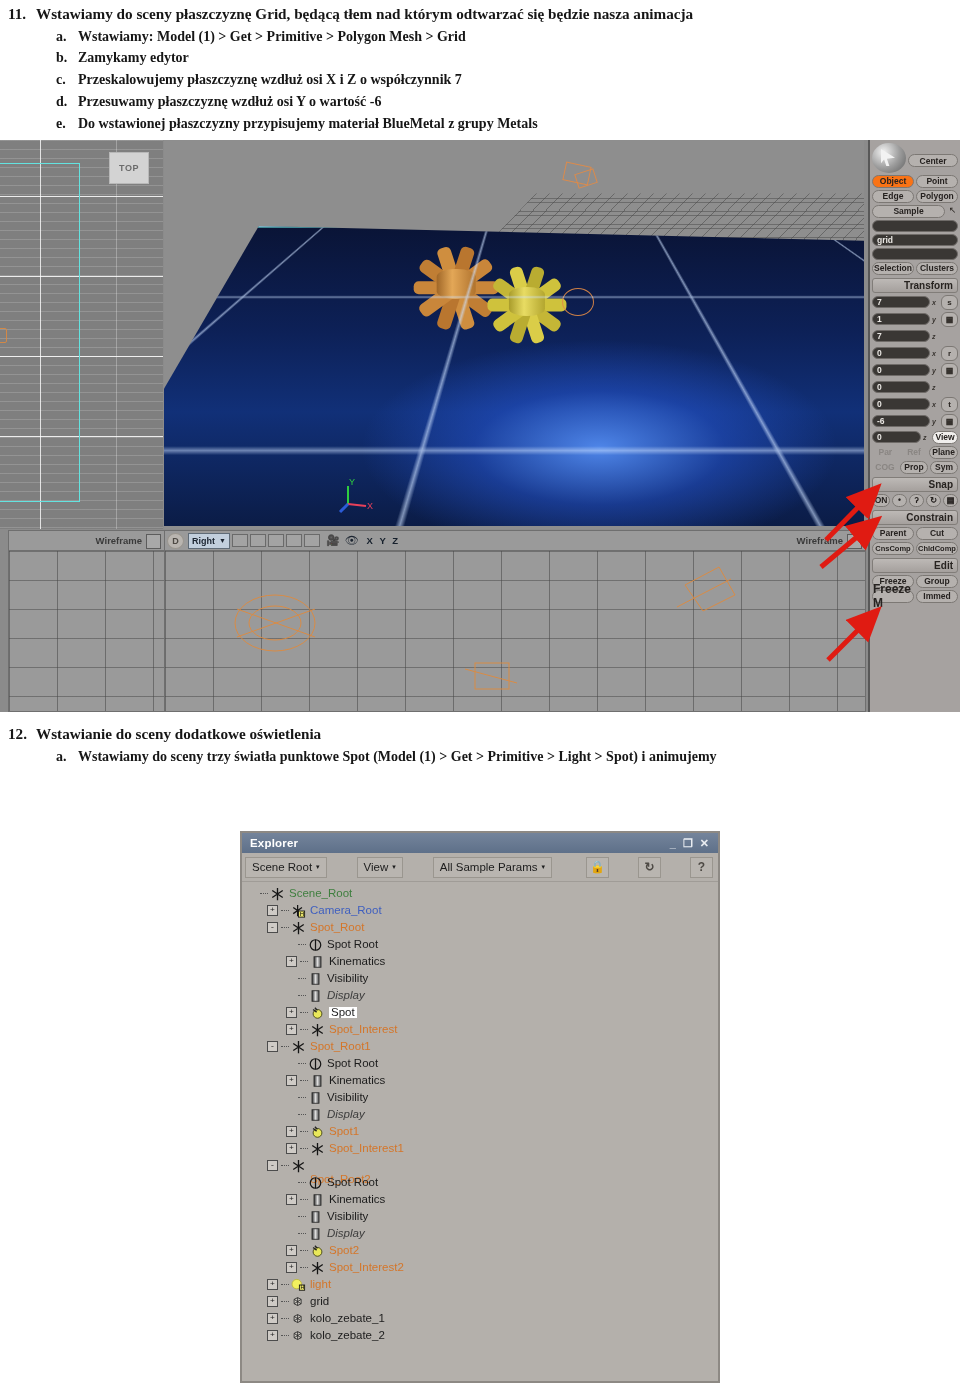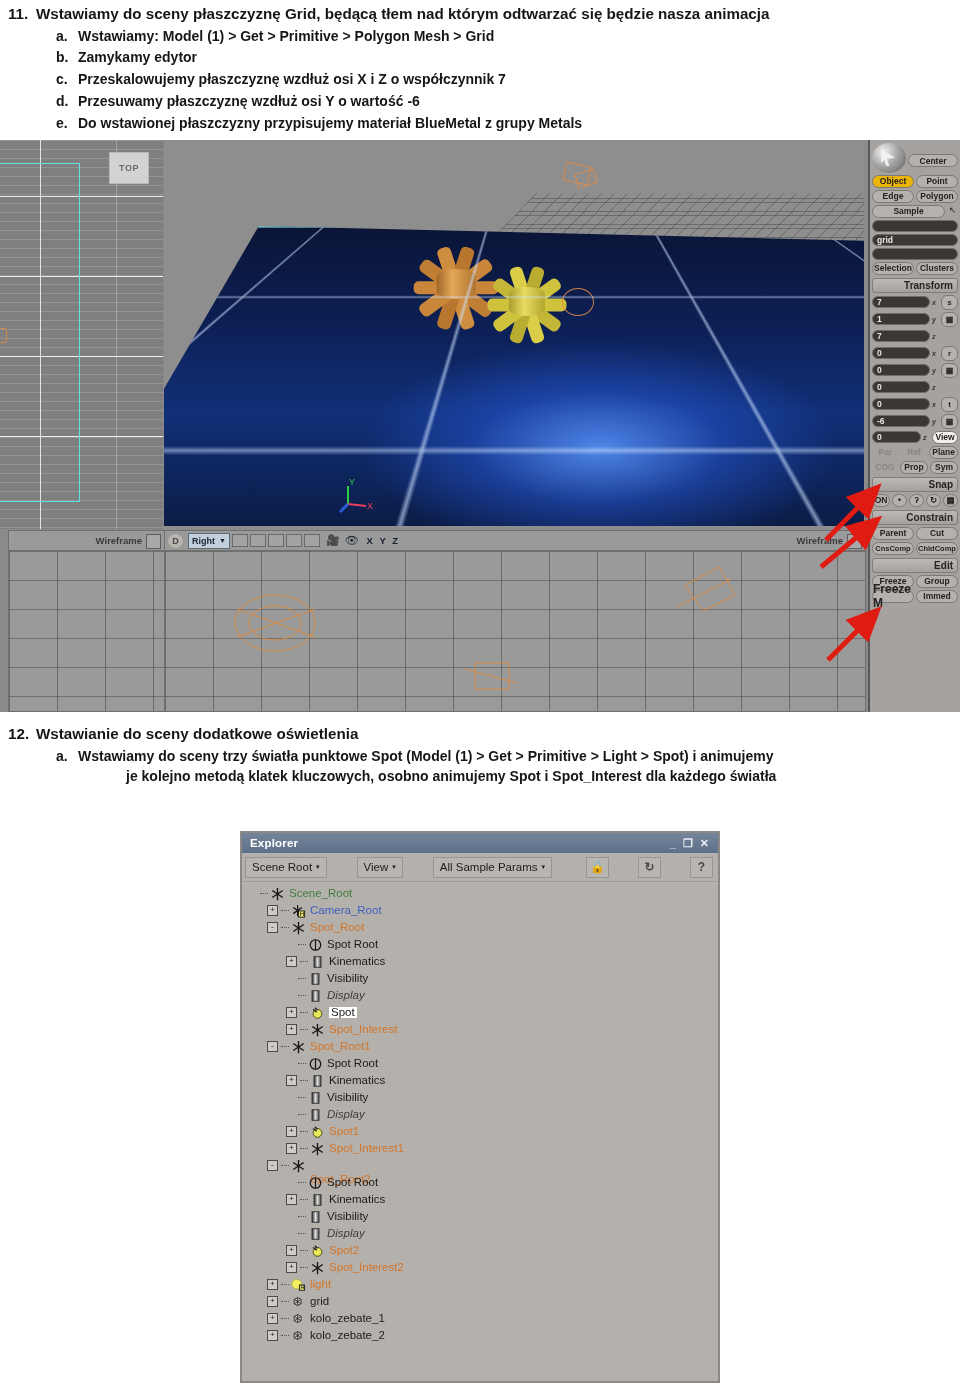--- a/index.html
+++ b/index.html
@@ -1,20 +1,20 @@
 <!DOCTYPE html>
 <html><head>
 <meta charset="utf-8">
 <style>
   html,body{margin:0;padding:0;background:#fff;}
   body{width:960px;height:1387px;font-family:"Liberation Sans",sans-serif;color:#161616;position:relative;overflow:hidden;}
 
   
   .doc{padding:2px 8px 0 8px;}
-  .li{display:flex;align-items:center;line-height:1.42;}
+  .li{display:flex;align-items:center;line-height:1.42;font-family:Liberation Serif, serif;}
   .li .mark{flex:0 0 auto;text-align:left;}
   .li .txt{flex:1 1 auto;}
   .lvl1{font-size:15.2px;font-weight:700;margin-top:1px;}
   .lvl1 .mark{width:28px;}
   .lvl2{font-size:14px;font-weight:600;margin-top:2px;padding-left:48px;}
   .lvl2 .mark{width:22px;}
   .contline{font-size:14px;font-weight:600;padding-left:118px;margin-top:2px;}
 
   
   .shot3d{position:relative;width:960px;height:572px;margin-top:6px;background:#8b8b8b;overflow:hidden;}
@@ -259,21 +259,21 @@
   </div>
 
   <div class="panel">
     <div style="display:flex;align-items:flex-start;gap:2px">
       <div class="sphere"></div>
       <div style="flex:1;padding-top:8px">
         <div class="pbtn" style="width:100%;">Center</div>
       </div>
     </div>
     <div class="prow">
-      <span class="pbtn" style="background:#eab308">Object</span>
+      <span class="pbtn" style="background:#f97316">Object</span>
       <span class="pbtn">Point</span>
     </div>
     <div class="prow">
       <span class="pbtn">Edge</span>
       <span class="pbtn">Polygon</span>
     </div>
     <div class="prow">
       <span class="pbtn" style="flex:1">Sample</span>
       <span style="width:11px;text-align:center;font-size:9px;color:#2a2622">↖</span>
     </div>
@@ -398,21 +398,20 @@
 
 <div class="doc" style="margin-top:8px">
   <div class="li lvl1">
     <span class="mark">12.</span>
     <span class="txt">Wstawianie do sceny dodatkowe oświetlenia</span>
   </div>
   <div class="li lvl2">
     <span class="mark">a.</span>
     <span class="txt">Wstawiamy do sceny trzy światła punktowe Spot (Model (1) &gt; Get &gt; Primitive &gt; Light &gt; Spot) i animujemy</span>
   </div>
-  <div class="contline">je kolejno metodą klatek kluczowych, osobno animujemy Spot i Spot_Interest dla każdego światła</div>
 </div>
 
 <div class="explorer">
 
   <div class="exp-title">
     <span class="t">Explorer</span>
     <span class="winbtns">
       <span>_</span>
       <span>❐</span>
       <span>✕</span>

